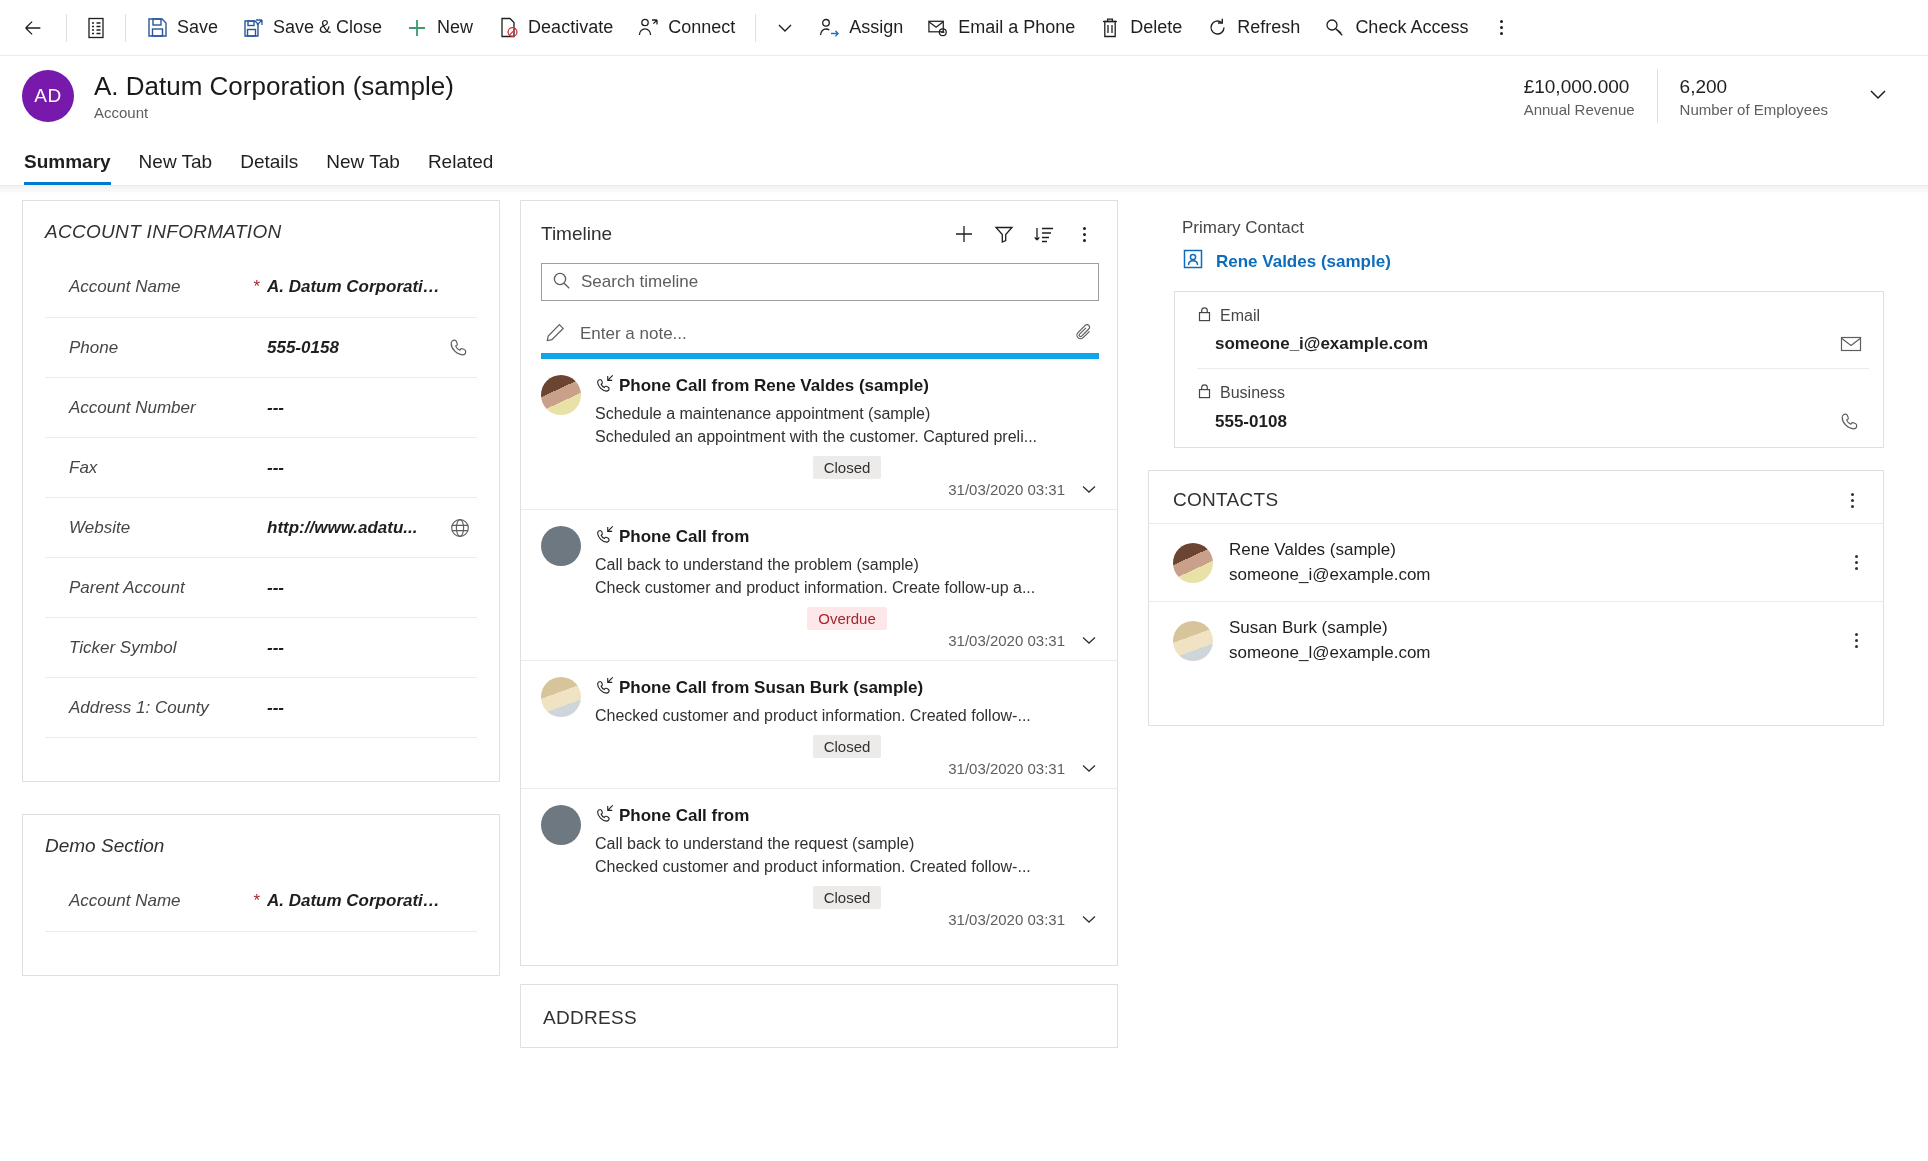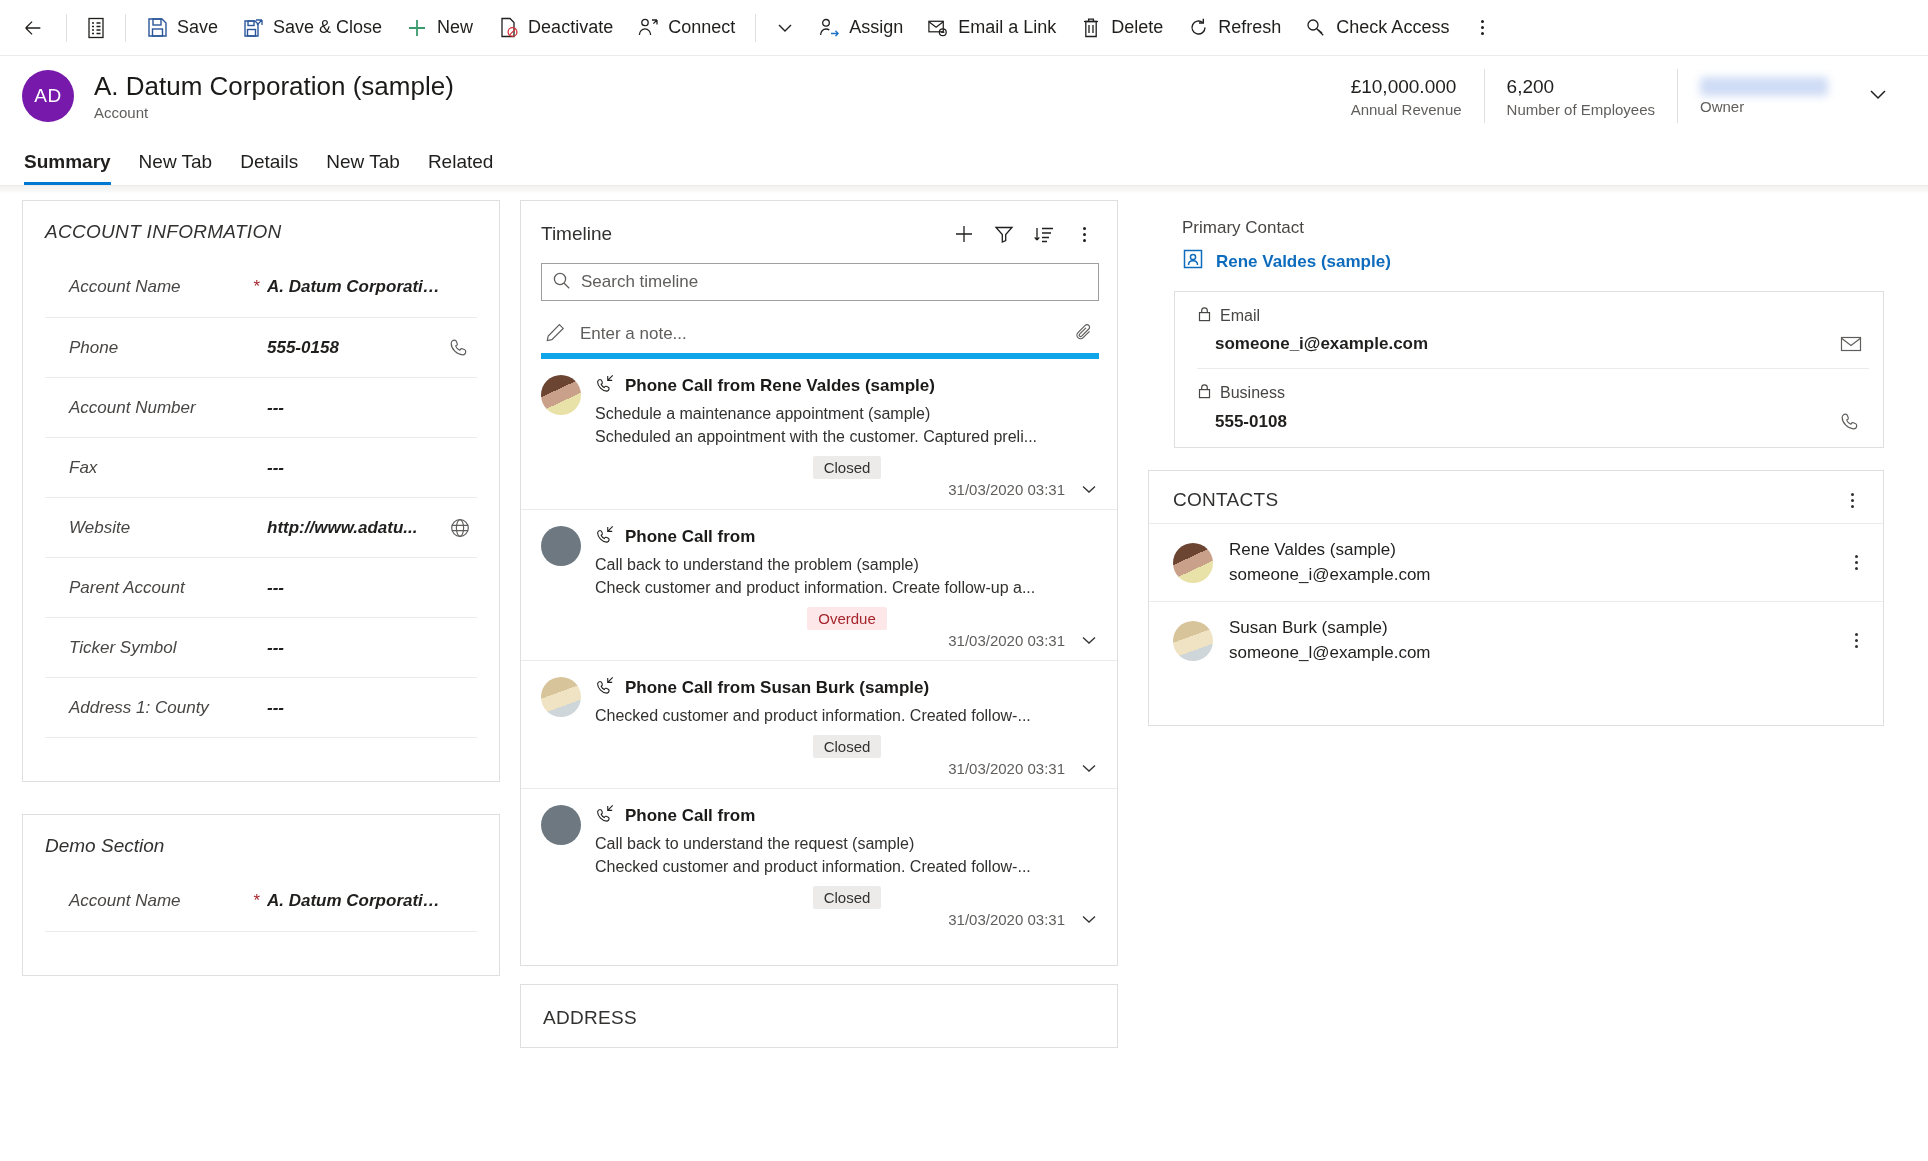--- a/index.html
+++ b/index.html
@@ -263,21 +263,21 @@
     margin-top: 2px;
     background: #6d7880;
     overflow: hidden;
     position: relative;
   }
   .tl-ava.p1 { background: linear-gradient(155deg,#6b4432 0 38%, #c9a08a 38% 62%, #e8e2a8 62%); }
   .tl-ava.p2 { background: linear-gradient(160deg,#d8c49a 0 40%, #f0e3c4 40% 68%, #cfd6da 68%); }
   .tl-ava.gray { background: #6d7880; }
   .tl-body { flex: 1 1 auto; min-width: 0; }
   .tl-line1 {
-    display: flex; align-items: center; gap: 10px;
+    display: flex; align-items: center; gap: 4px;
     font-size: 17px;
     color: #1b1a19;
     font-weight: bold;
     margin-bottom: 4px;
   }
   .tl-line {
     font-size: 16px;
     color: #323130;
     line-height: 23px;
     overflow: hidden;
@@ -508,21 +508,21 @@
 
   <div class="cb-btn">
     <span class="cb-icon">
       <svg width="23" height="21" viewBox="0 0 23 21" fill="none" stroke="#201f1e" stroke-width="1.3">
         <rect x="2" y="4" width="15" height="11"></rect>
         <path d="M2 4.6l7.5 5.6L17 4.6"></path>
         <circle cx="16.5" cy="15.5" r="3.6"></circle>
         <path d="M14.8 15.5h3.4"></path>
       </svg>
     </span>
-    <span>Email a Link</span>
+    <span>Email a Phone</span>
   </div>
 
   <div class="cb-btn">
     <span class="cb-icon">
       <svg width="20" height="21" viewBox="0 0 20 21" fill="none" stroke="#201f1e" stroke-width="1.3">
         <path d="M3 4.5h14"></path>
         <path d="M4.8 4.5h10.4v15H4.8z"></path>
         <path d="M8 8v8M12 8v8M7.6 4.5V2.2h4.8v2.3"></path>
       </svg>
     </span>
@@ -566,24 +566,20 @@
   </div>
 
   <div class="hdr-stats">
     <div class="stat">
       <div class="stat-val">£10,000.000</div>
       <div class="stat-lbl">Annual Revenue</div>
     </div>
     <div class="stat">
       <div class="stat-val">6,200</div>
       <div class="stat-lbl">Number of Employees</div>
-    </div>
-    <div class="stat">
-      <div class="stat-val redacted"></div>
-      <div class="stat-lbl">Owner</div>
     </div>
   </div>
 
   <div class="hdr-chevron">
     <span>
       <svg width="26" height="26" viewBox="0 0 26 26" fill="none" stroke="#201f1e" stroke-width="1.5">
         <path d="M6 10l7 7 7-7"></path>
       </svg>
     </span>
   </div>

